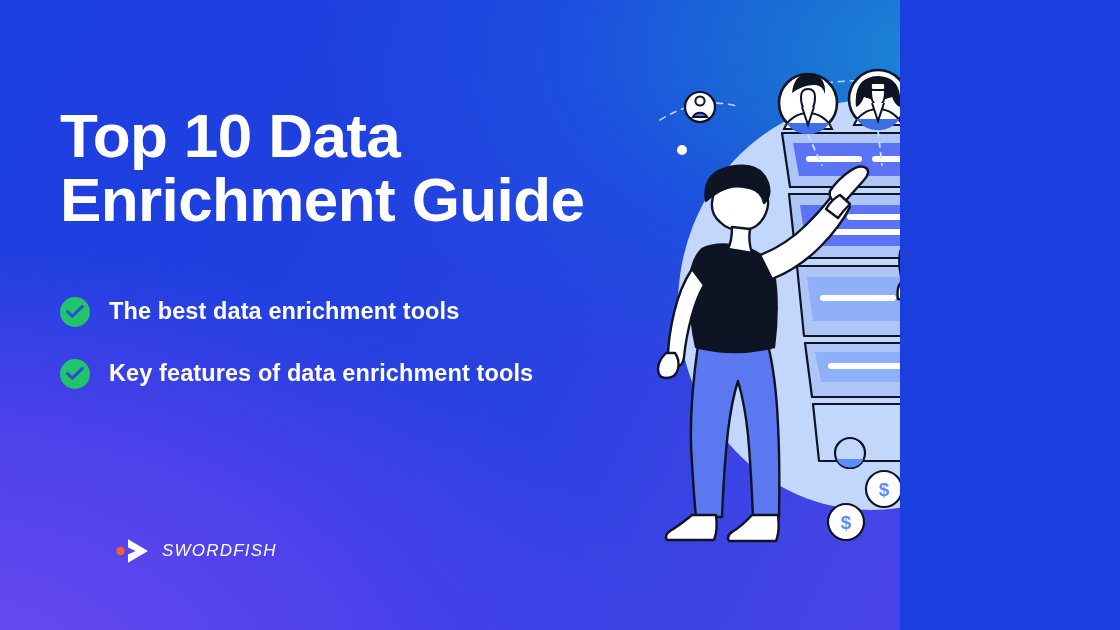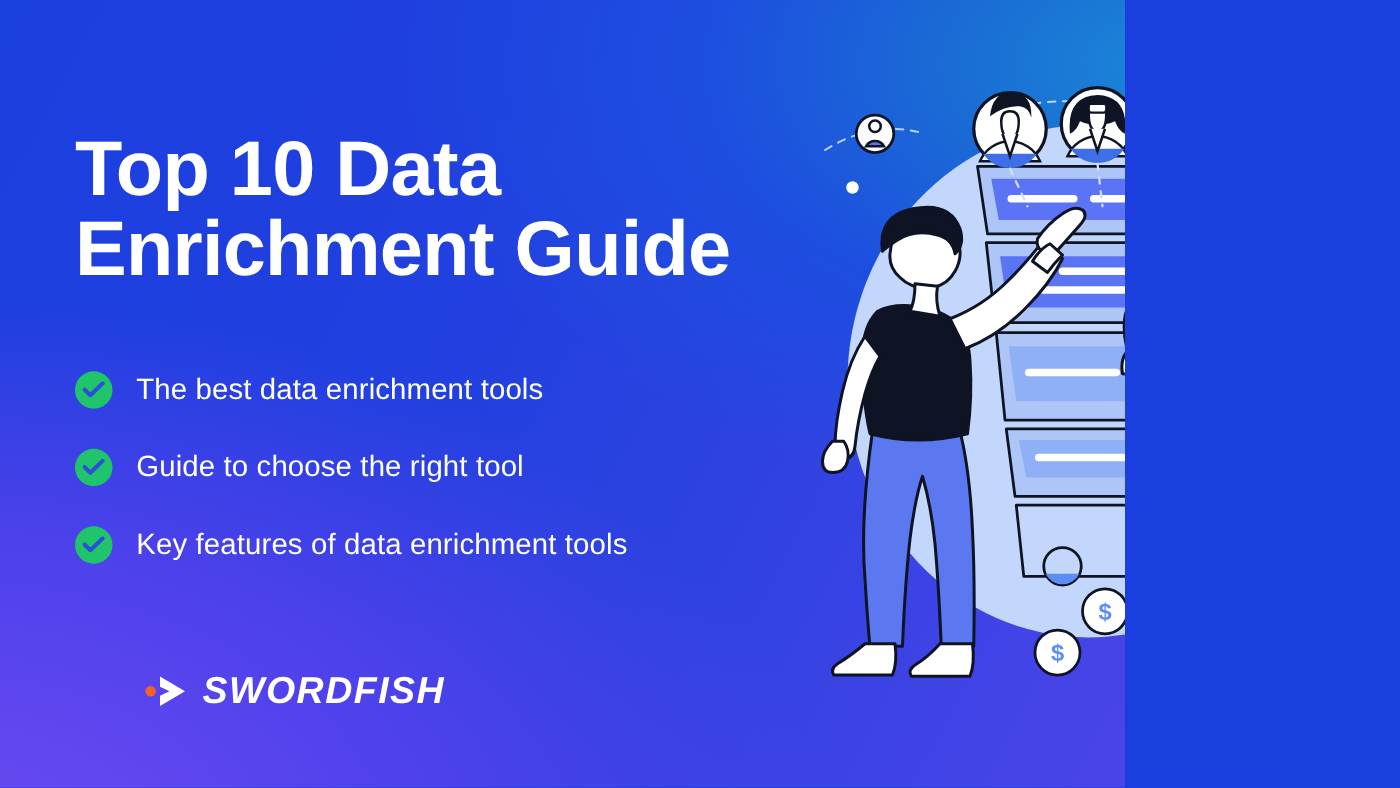--- a/index.html
+++ b/index.html
@@ -17,32 +17,32 @@
   }
   
   #left{position:absolute;left:60px;top:0;width:590px;height:630px;}
   #headline{
     position:absolute;left:0;top:104px;width:600px;
     color:#ffffff;font-size:62px;line-height:1.03;font-weight:bold;
     letter-spacing:-0.6px;
   }
   #headline .l{display:block;white-space:nowrap;}
   #bullets{position:absolute;left:0;top:281px;width:600px;}
-  .bullet{display:flex;align-items:center;height:62px;}
+  .bullet{display:flex;align-items:center;height:62px;font-weight:bold;}
   .tick{
     width:30px;height:30px;border-radius:50%;
     background:#20c46a;flex:0 0 30px;position:relative;margin-right:19px;
   }
   .tick svg{position:absolute;left:6px;top:8px;}
   .btext{color:#ffffff;font-size:23.5px;line-height:1;letter-spacing:0.1px;}
   
   #logo{position:absolute;left:55px;top:536px;display:flex;align-items:center;}
   #logo-mark{width:38px;height:30px;position:relative;margin-right:9px;}
   #logo-text{
-    color:#ffffff;font-size:30px;font-weight:bold;font-style:italic;
+    color:#ffffff;font-size:17px;font-weight:normal;font-style:italic;
     letter-spacing:1.2px;
   }
   
   #art{position:absolute;left:640px;top:55px;width:470px;height:500px;}
   #art svg{display:block;}
 </style>
 </head>
 <body>
 
 <div id="banner">
@@ -58,28 +58,20 @@
 
       <div class="bullet">
         <span class="tick">
           <svg width="18" height="14" viewBox="0 0 18 14">
             <path d="M1.6 6.6 L6.3 11.2 L16.2 1.6" fill="none" stroke="#2b4fd8" stroke-width="3.1" stroke-linecap="round" stroke-linejoin="round"></path>
           </svg>
         </span>
         <span class="btext">The best data enrichment tools</span>
       </div>
 
-      <div class="bullet">
-        <span class="tick">
-          <svg width="18" height="14" viewBox="0 0 18 14">
-            <path d="M1.6 6.6 L6.3 11.2 L16.2 1.6" fill="none" stroke="#2b4fd8" stroke-width="3.1" stroke-linecap="round" stroke-linejoin="round"></path>
-          </svg>
-        </span>
-        <span class="btext">Guide to choose the right tool</span>
-      </div>
 
       <div class="bullet">
         <span class="tick">
           <svg width="18" height="14" viewBox="0 0 18 14">
             <path d="M1.6 6.6 L6.3 11.2 L16.2 1.6" fill="none" stroke="#2b4fd8" stroke-width="3.1" stroke-linecap="round" stroke-linejoin="round"></path>
           </svg>
         </span>
         <span class="btext">Key features of data enrichment tools</span>
       </div>
 

